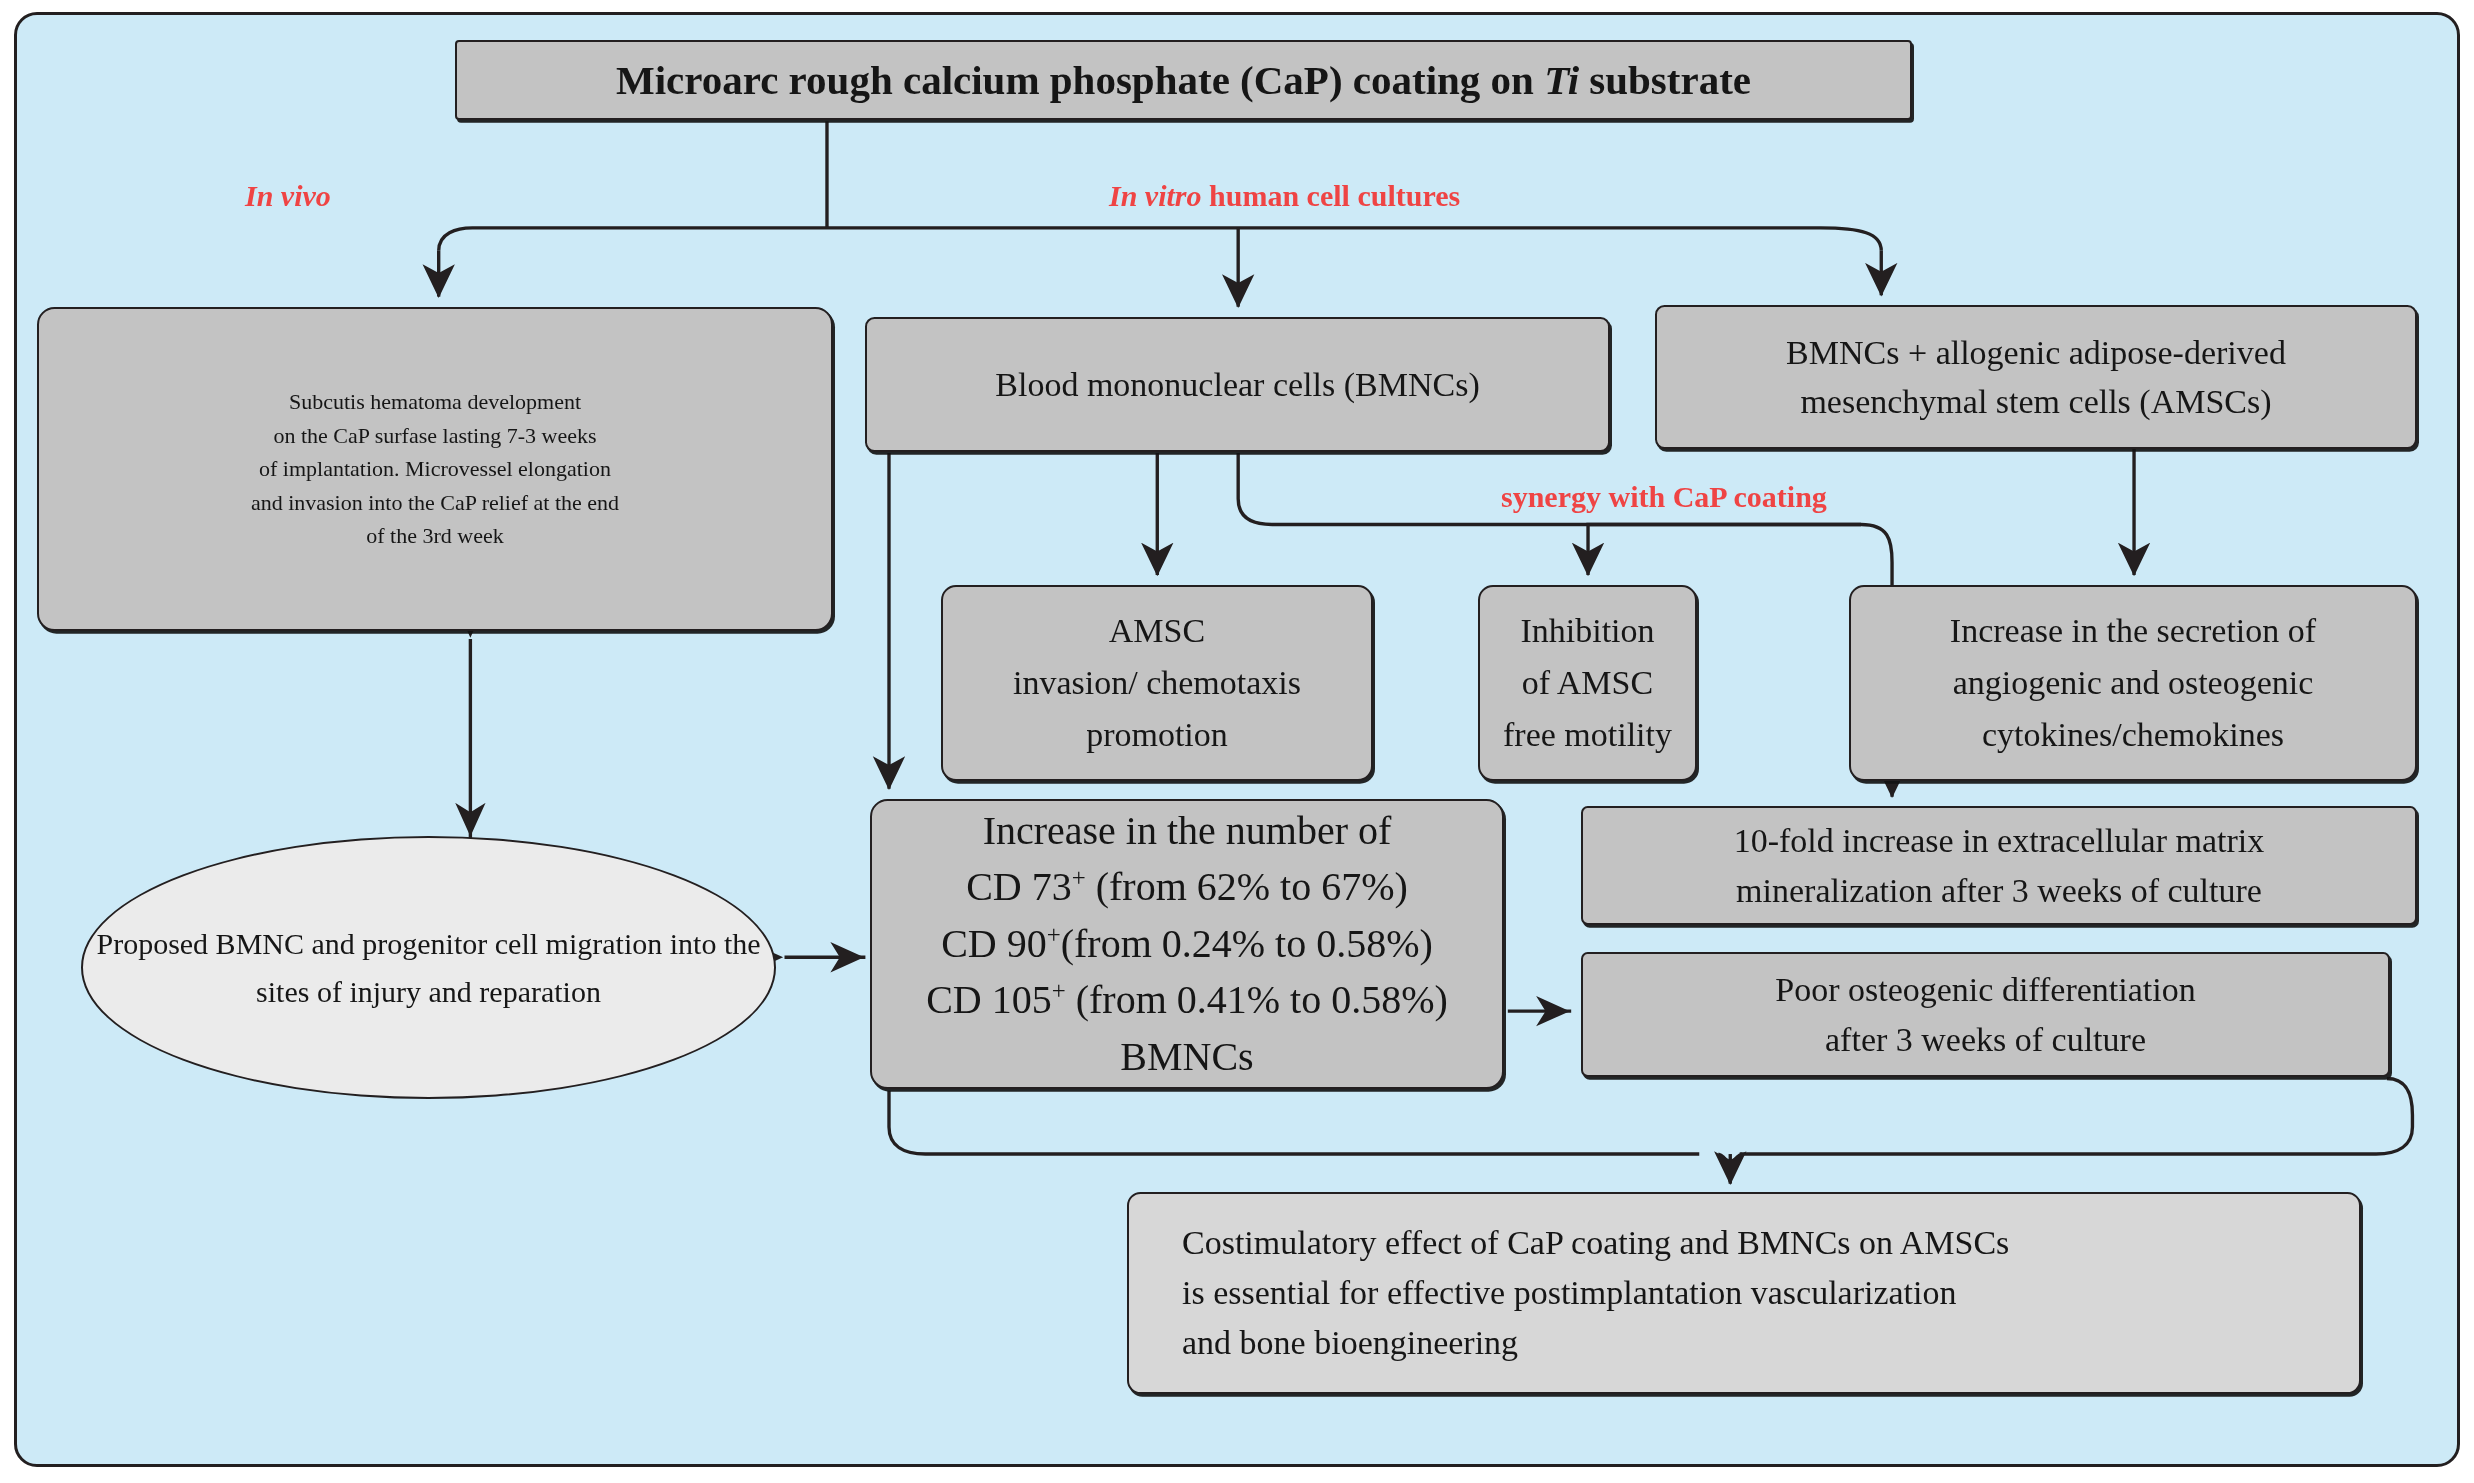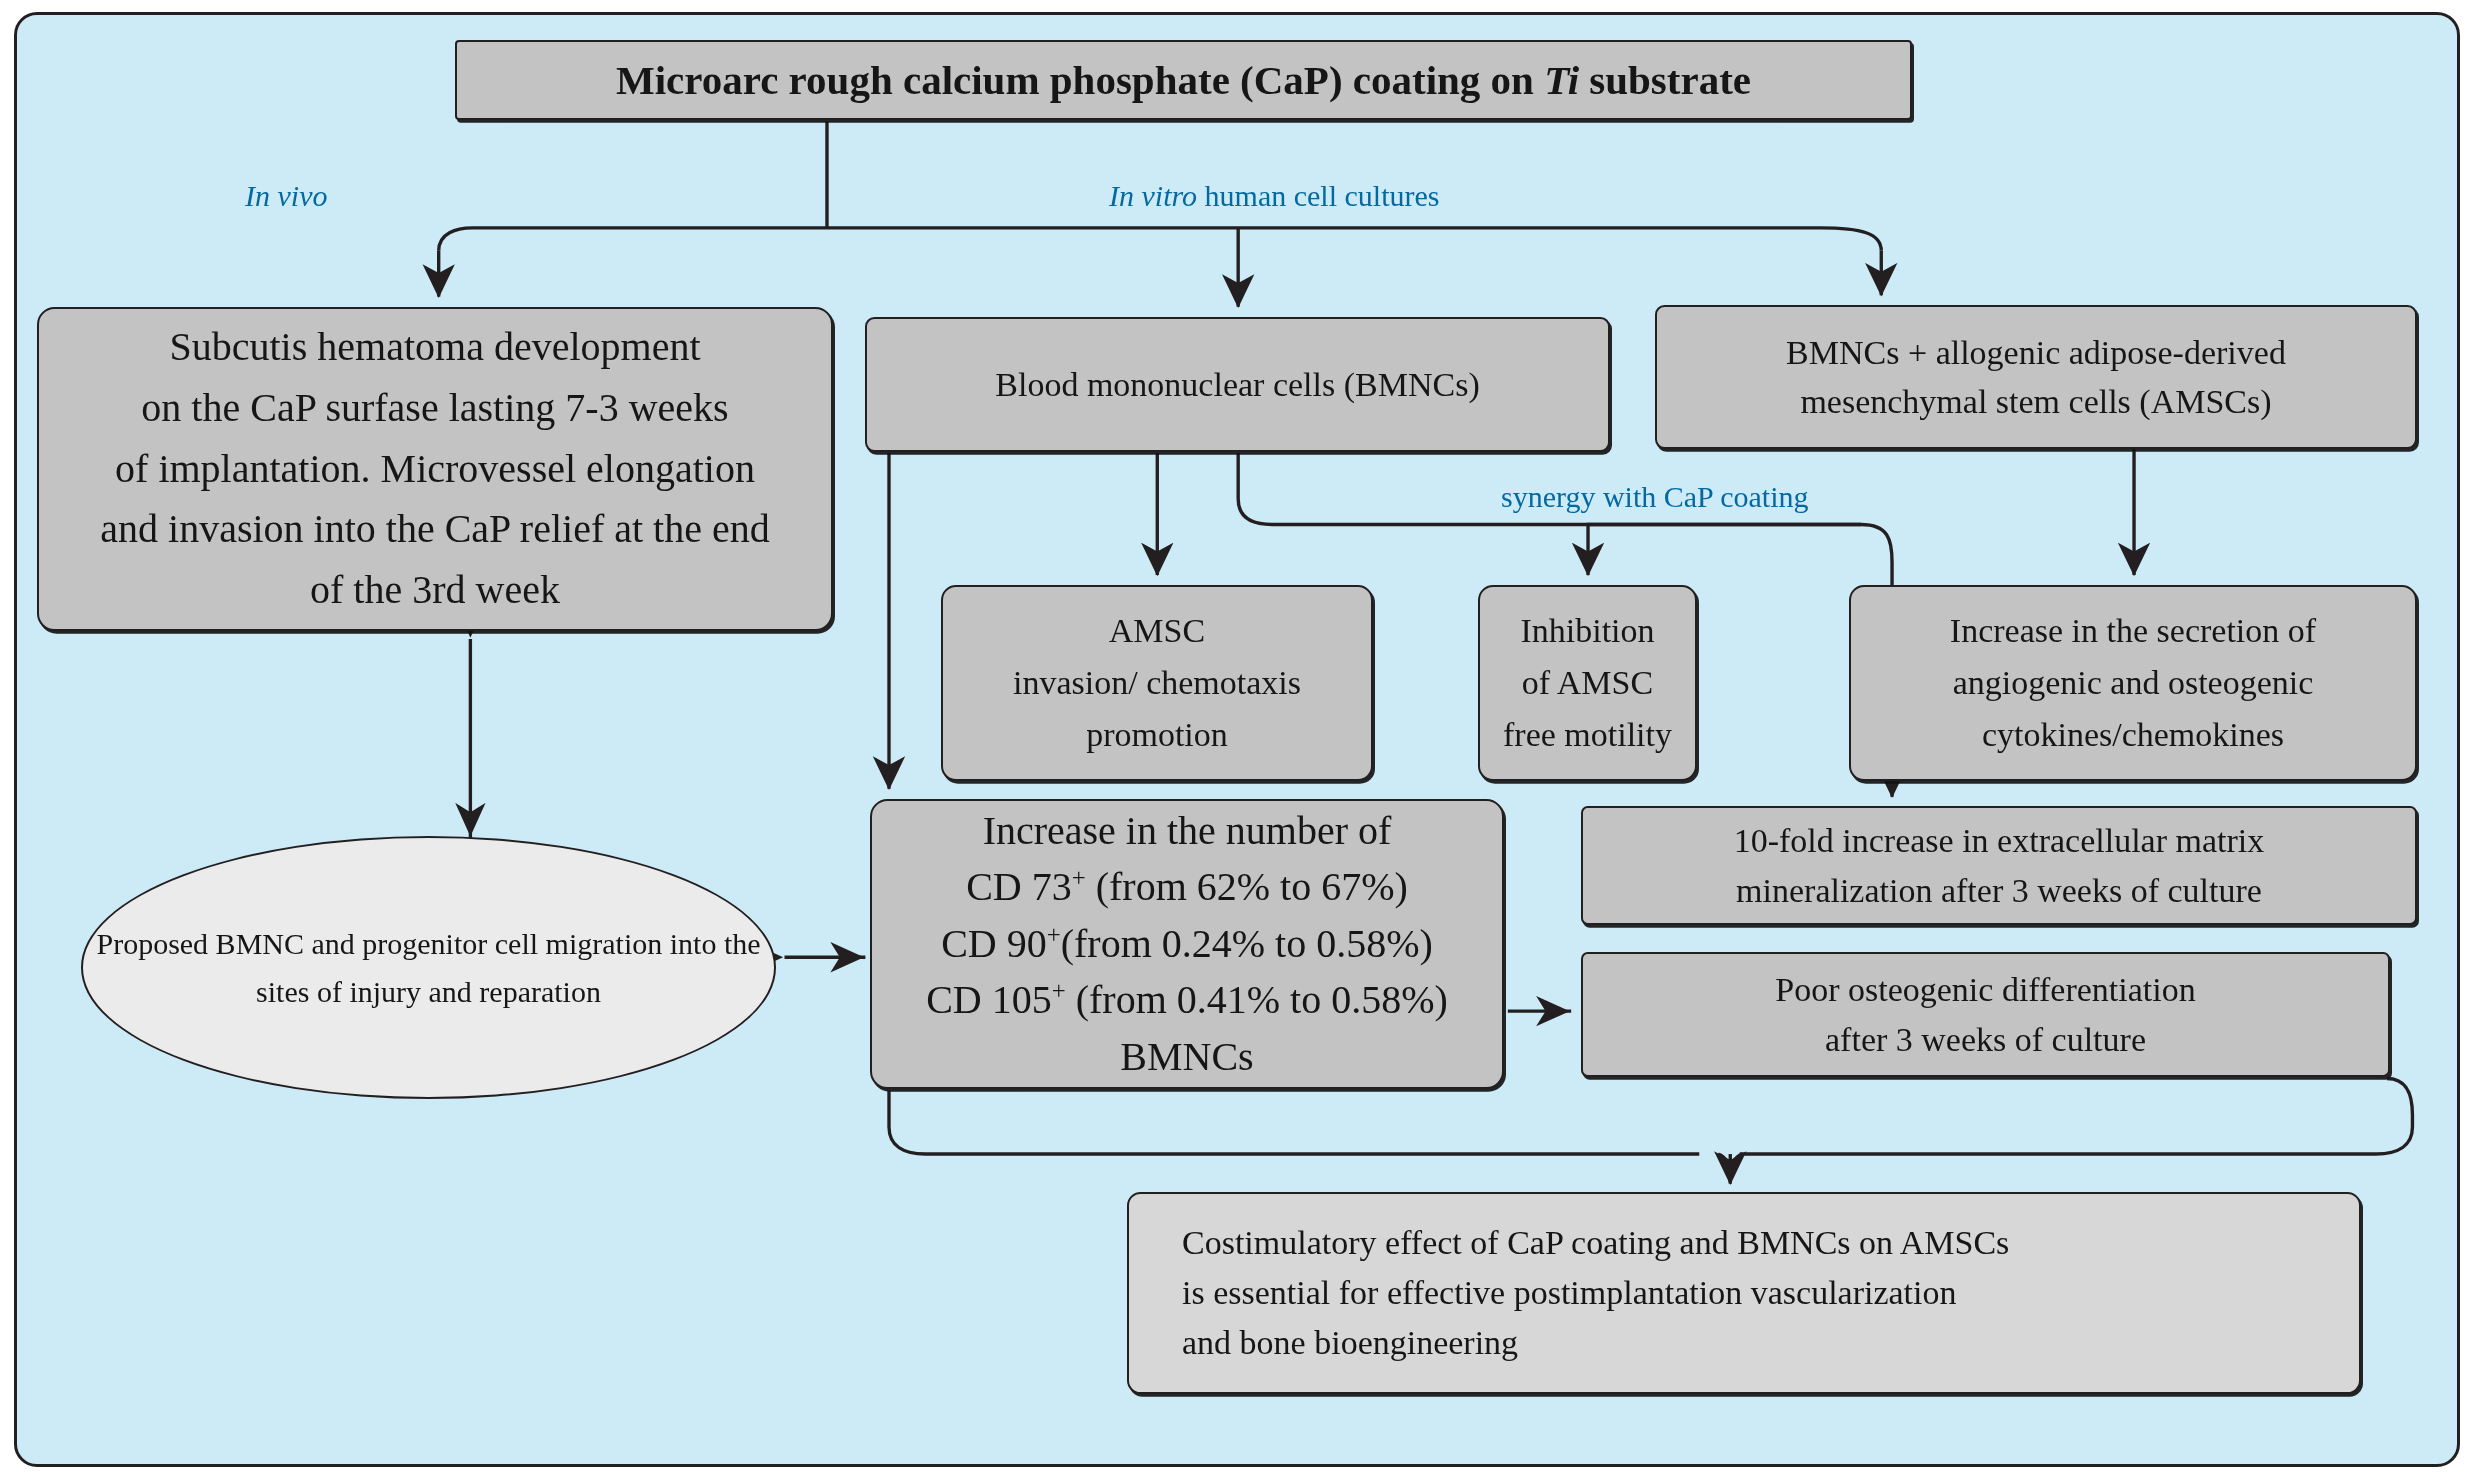--- a/index.html
+++ b/index.html
@@ -11,21 +11,21 @@
 
   .node{position:absolute;box-sizing:border-box;display:flex;align-items:center;justify-content:center;
         text-align:center;color:#161616;background:#c3c3c3;border:2.7px solid #231f20;
         box-shadow:2px 2.7px 0 0 rgba(20,20,20,.92);}
   .node .txt{width:100%;padding:0 12px;box-sizing:border-box;}
   .node .ln{display:block;}
 
   #title{left:455px;top:40px;width:1457px;height:80px;border-radius:4px;font-weight:bold;font-size:41px;}
   #title .ln{line-height:1.0;}
 
-  #subcutis{left:37px;top:307px;width:796px;height:324px;border-radius:17.5px;font-size:40px;}
+  #subcutis{left:37px;top:307px;width:796px;height:324px;border-radius:17.5px;font-size:22px;}
   #subcutis .ln{line-height:1.52;}
 
   #bmnc{left:865px;top:317px;width:745px;height:135px;border-radius:9.4px;font-size:34px;}
   #amsc-box{left:1655px;top:305px;width:762px;height:144px;border-radius:9.4px;font-size:34px;}
   #amsc-box .ln{line-height:1.45;}
 
   #invasion{left:941px;top:585px;width:432px;height:196px;border-radius:15px;font-size:34px;}
   #invasion .ln{line-height:1.52;}
 
   #inhibition{left:1478px;top:585px;width:219px;height:196px;border-radius:15px;font-size:34px;}
@@ -49,21 +49,21 @@
   #conclusion .txt{padding:0 53px;}
   #conclusion .ln{line-height:1.47;text-align:justify;text-align-last:left;}
   #conclusion .ln.last{text-align:left;}
 
   #ellipse{position:absolute;left:81px;top:836px;width:695px;height:263px;border-radius:50%;
            background:#ebebeb;border:2.7px solid #231f20;box-sizing:border-box;
            display:flex;align-items:center;justify-content:center;text-align:center;
            font-size:30px;color:#161616;}
   #ellipse .ln{line-height:1.58;text-align:center;}
 
-  .edge-label{position:absolute;color:#0369a1;white-space:nowrap;}
+  .edge-label{position:absolute;color:#ef4444;white-space:nowrap;font-weight:bold;}
   #lbl-invivo{left:245px;top:179px;font-size:30px;font-style:italic;}
   #lbl-invitro{left:1109px;top:179px;font-size:30px;}
   #lbl-invitro i{font-style:italic;}
   #lbl-synergy{left:1501px;top:480px;font-size:30px;}
 </style>
 </head>
 <body>
 
 <div id="stage">
   <div id="panel"></div>

